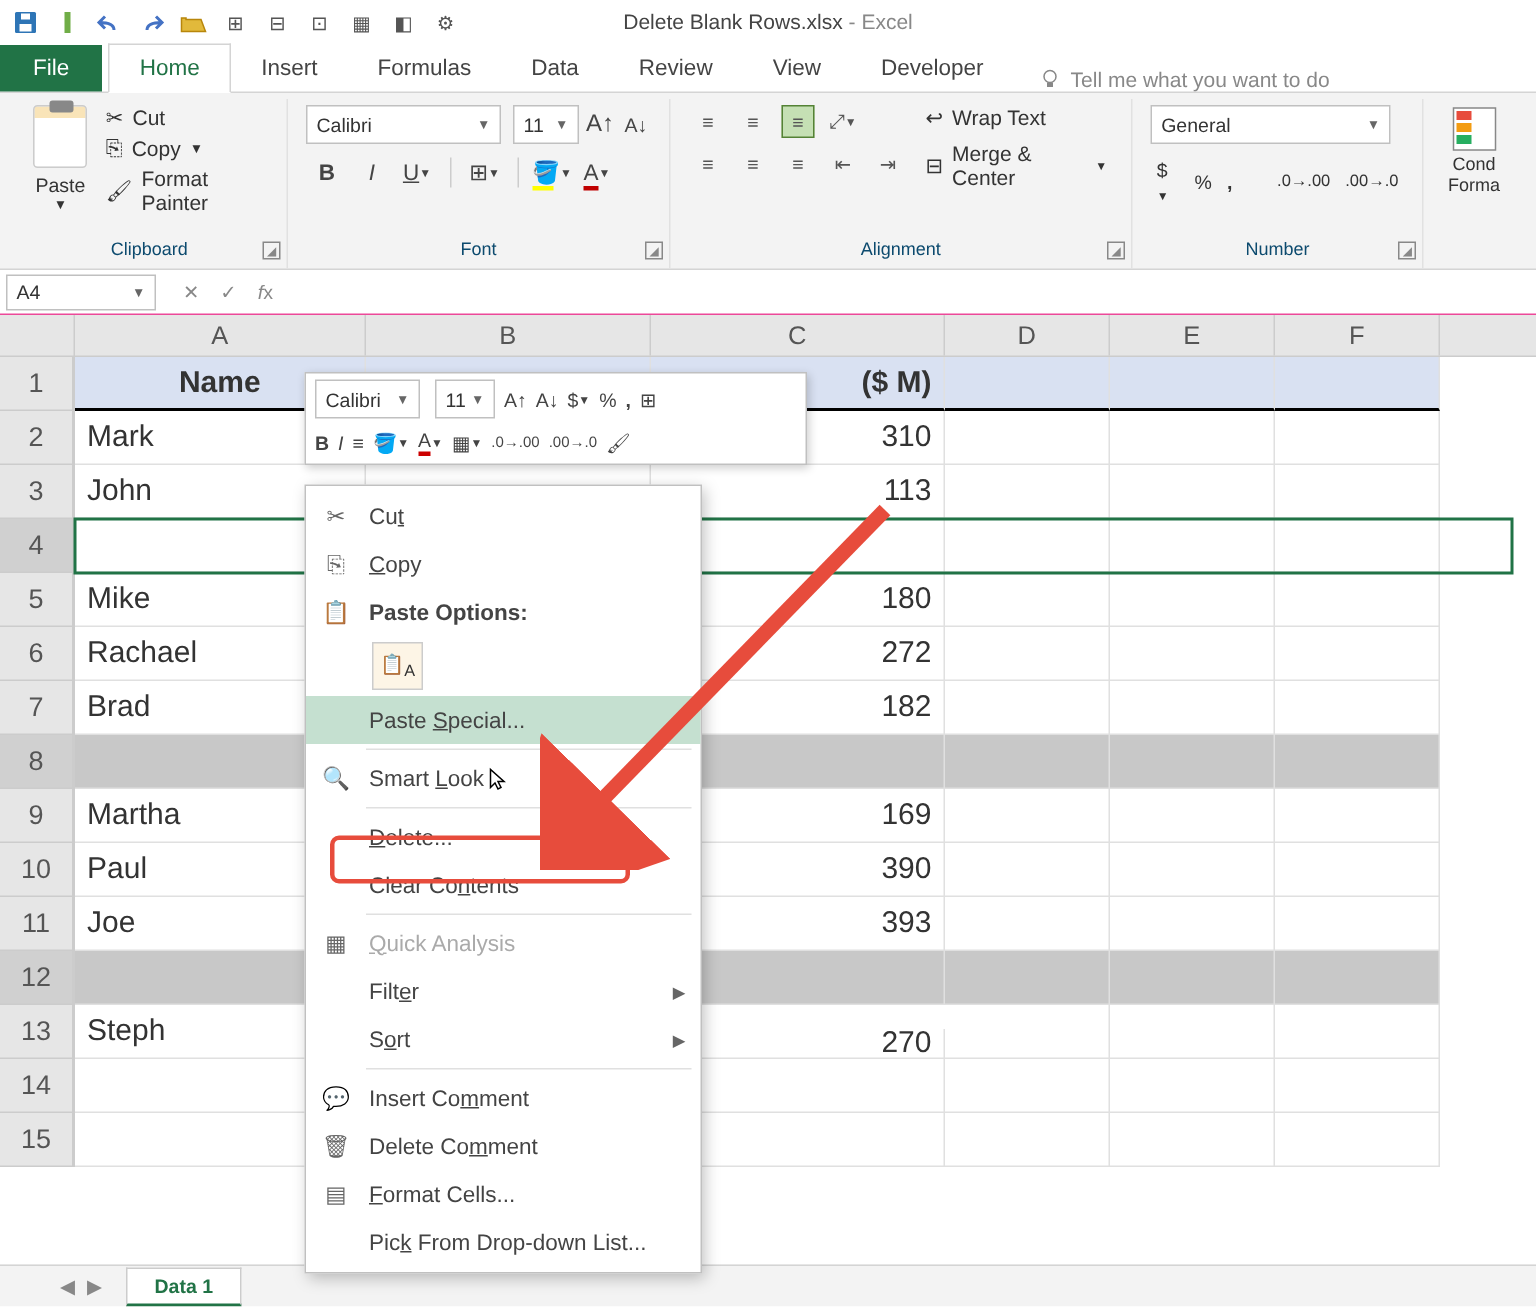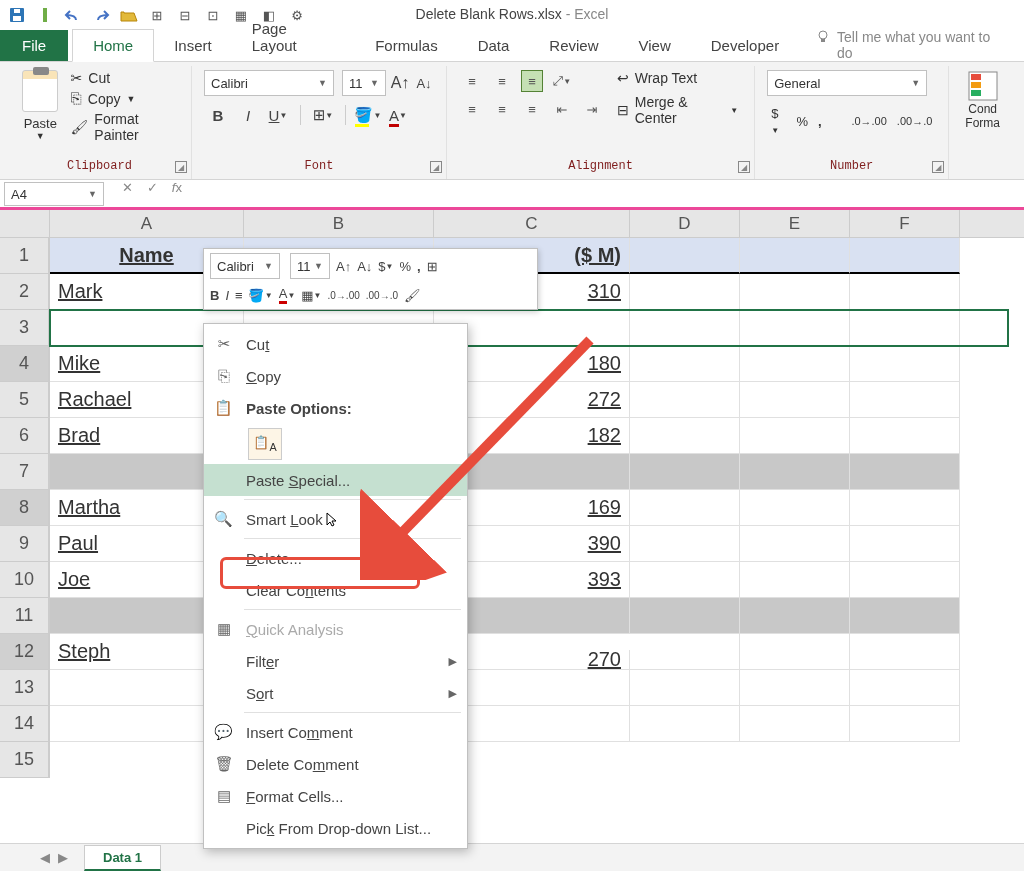--- a/index.html
+++ b/index.html
@@ -19,21 +19,21 @@
 .ribbon-tab { padding: 7px 20px; font-size: 15px; color: #444; cursor: pointer; }
 .ribbon-tab.active { border: 1px solid #d4d4d4; border-bottom: 1px solid #fff; margin-bottom: -1px; color: #217346; background: #fff; }
 .tell-me { display: flex; color: #888; font-size: 14px; padding: 0 16px; }
 .tell-me svg { margin-right: 6px; }
 
 
 .ribbon { background: #f3f3f3; height: 118px; display: flex; border-bottom: 1px solid #d4d4d4; padding: 4px 8px 0 8px; }
 .ribbon-group { display: flex; flex-direction: column; padding: 0 8px; border-right: 1px solid #e1e1e1; position: relative; }
 .ribbon-group:last-child { border-right: none; }
 .group-body { flex: 1; display: flex; align-items: flex-start; }
-.group-label { text-align: center; font-size: 12px; color: #7f1d1d; padding: 3px 0 6px; position: relative; font-family: Liberation Mono, monospace; }
+.group-label { text-align: center; font-size: 12px; color: #0c4a6e; padding: 3px 0 6px; position: relative; }
 .group-launcher { position: absolute; right: 4px; bottom: 6px; width: 12px; height: 12px; border: 1px solid #888; font-size: 8px; display: flex; align-items: center; justify-content: center; color: #888; }
 
 .paste-btn { width: 50px; display: flex; flex-direction: column; align-items: center; padding: 4px; }
 .paste-icon { width: 36px; height: 42px; background: linear-gradient(#f9e4b8 0 20%, #fff 20% 100%); border: 1px solid #ccc; border-radius: 3px; position: relative; }
 .paste-icon::before { content:''; position:absolute; top:-4px; left:10px; width:16px; height:8px; background:#888; border-radius:2px; }
 .paste-label { font-size: 13px; margin-top: 4px; color: #333; }
 .clip-col { display:flex; flex-direction:column; gap:4px; padding:4px 0 4px 6px; }
 .clip-row { display:flex; align-items:center; gap:6px; font-size:14px; color:#333; }
 
 .font-box, .size-box { border:1px solid #c0c0c0; background:#fff; display:flex; align-items:center; padding:2px 6px; height:26px; }
@@ -52,34 +52,34 @@
 .wrap-col { display:flex; flex-direction:column; gap:8px; padding:4px 8px; }
 .wrap-row { display:flex; align-items:center; gap:6px; font-size:14px; color:#333; }
 
 .num-col { display:flex; flex-direction:column; padding:4px; }
 .num-box { border:1px solid #c0c0c0; background:#fff; width:160px; height:26px; display:flex; align-items:center; padding:0 6px; margin-bottom:8px; }
 .num-row { display:flex; gap:10px; align-items:center; padding:2px 4px; }
 
 .cond-fmt { display:flex; flex-direction:column; align-items:center; padding:4px 8px; font-size:12px; color:#333; }
 
 
-.fbar { height:30px; display:flex; border-bottom:3px solid #ec4899; background:#fff; }
+.fbar { height:30px; display:flex; align-items:center; border-bottom:1px solid #ec4899; background:#fff; }
 .name-box { width:100px; border:1px solid #c0c0c0; margin:2px 4px; height:24px; display:flex; align-items:center; padding:0 6px; }
 .fbar-btns { display:flex; gap:14px; padding:0 14px; color:#888; }
 .formula-input { flex:1; height:24px; padding:0 6px; }
 
 
 .grid-area { position:relative; height: 630px; overflow:hidden; }
 .corner { position:absolute; top:0; left:0; width:50px; height:28px; background:#e6e6e6; border-right:1px solid #ccc; border-bottom:1px solid #ccc; }
 .col-headers { position:absolute; top:0; left:50px; right:0; height:28px; display:flex; background:#e6e6e6; border-bottom:1px solid #ccc; }
 .col-h { border-right:1px solid #ccc; display:flex; align-items:center; justify-content:center; font-size:17px; color:#555; }
 .row-headers { position:absolute; top:28px; left:0; width:50px; }
 .row-h { border-right:2px solid #ccc; border-bottom:1px solid #ccc; background:#e6e6e6; display:flex; align-items:center; justify-content:center; font-size:18px; color:#555; height:36px; }
 .row-h.sel { background:#d0d0d0; }
-.cells { position:absolute; top:28px; left:50px; right:16px;text-decoration:underline; }
+.cells { position:absolute; top:28px; left:50px; right:16px; }
 .row { display:flex; height:36px; }
 .cell { border-right:1px solid #e0e0e0; border-bottom:1px solid #e0e0e0; padding:4px 8px; font-size:20px; display:flex; align-items:center; }
 .cell.hdr { background:#d9e1f2; font-weight:bold; justify-content:center; border-bottom:2px solid #000; }
 .cell.r { justify-content:flex-end; }
 .row.sel .cell { background:#c8c8c8; }
 .row.active .cell { background:#fff; }
 .row.active { outline:2px solid #217346; outline-offset:-1px; }
 
 .sheet-tabs { position:absolute; bottom:0; left:0; right:0; height:28px; background:#f3f3f3; display:flex; align-items:center; border-top:1px solid #d4d4d4; padding-left:40px; }
 .sheet-arrows { display:flex; gap:8px; color:#888; padding-right:16px; }
@@ -150,21 +150,20 @@
   <div class="title-text">
     <span class="fn">Delete Blank Rows.xlsx</span>
     <span class="ex"> - </span><span class="ex">Excel</span>
   </div>
 </div>
 
 <div class="ribbon-tabs">
   <div class="file-tab">File</div>
   <div class="ribbon-tab active">Home</div>
   <div class="ribbon-tab">Insert</div>
-  <div class="ribbon-tab">Page Layout</div>
   <div class="ribbon-tab">Formulas</div>
   <div class="ribbon-tab">Data</div>
   <div class="ribbon-tab">Review</div>
   <div class="ribbon-tab">View</div>
   <div class="ribbon-tab">Developer</div>
   <div class="tell-me">
     <svg width="16" height="16">
         <circle cx="8" cy="6" r="4" fill="none" stroke="#888"></circle>
         <rect x="6" y="10" width="4" height="3" fill="#888"></rect>
       </svg>
@@ -363,20 +362,28 @@
         <div class="cell hdr" style="width: 110px;"></div>
       </div>
       <div class="row">
         <div class="cell" style="width: 194px;">Mark</div>
         <div class="cell" style="width: 190px;"></div>
         <div class="cell r" style="width: 196px;">310</div>
         <div class="cell" style="width: 110px;"></div>
         <div class="cell" style="width: 110px;"></div>
         <div class="cell" style="width: 110px;"></div>
       </div>
+      <div class="row">
+        <div class="cell" style="width: 194px;">John</div>
+        <div class="cell" style="width: 190px;"></div>
+        <div class="cell r" style="width: 196px;">113</div>
+        <div class="cell" style="width: 110px;"></div>
+        <div class="cell" style="width: 110px;"></div>
+        <div class="cell" style="width: 110px;"></div>
+      </div>
       <div class="row active">
         <div class="cell" style="width: 194px;"></div>
         <div class="cell" style="width: 190px;"></div>
         <div class="cell r" style="width: 196px;"></div>
         <div class="cell" style="width: 110px;"></div>
         <div class="cell" style="width: 110px;"></div>
         <div class="cell" style="width: 110px;"></div>
       </div>
       <div class="row">
         <div class="cell" style="width: 194px;">Mike</div>

